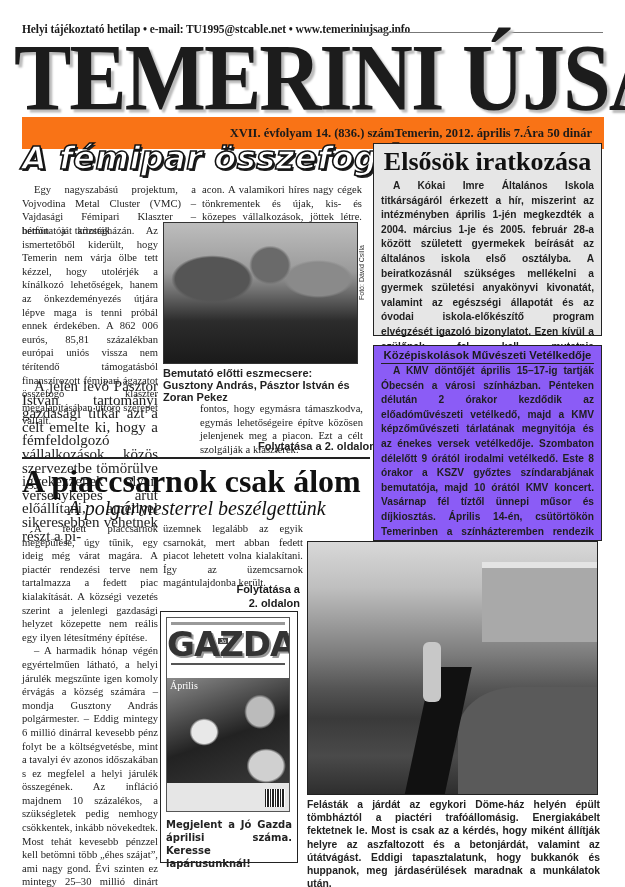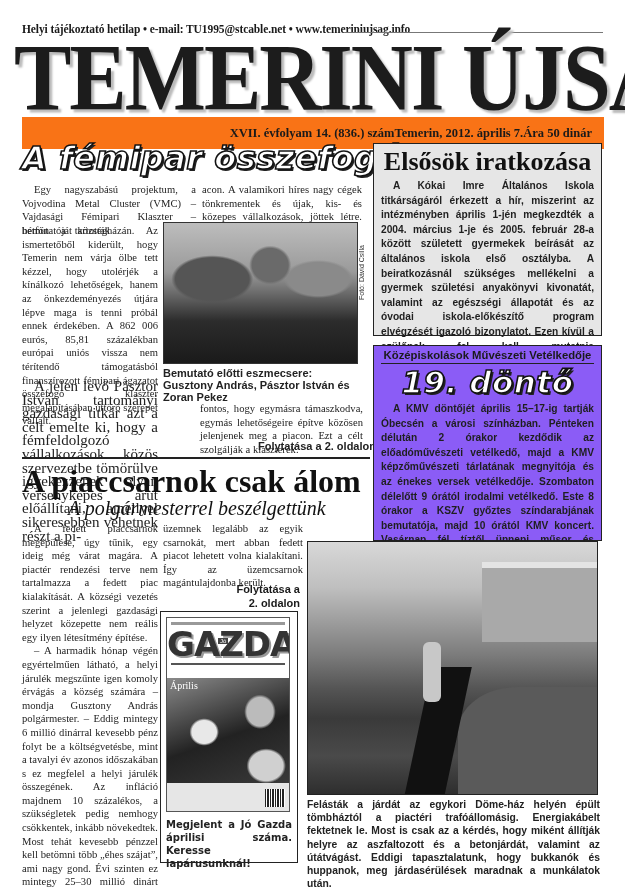--- a/index.html
+++ b/index.html
@@ -114,21 +114,20 @@
 
 <div class="abs box box1">
   <div class="box1-title">Elsősök iratkozása</div>
   <div class="sans-body">
       <p>A Kókai Imre Általános Iskola titkárságáról érkezett a hír, miszerint az intézményben április 1-jén megkezdték a 2004. március 1-je és 2005. február 28-a között született gyermekek beírását az általános iskola első osztályba. A beiratkozásnál szükséges mellékelni a gyermek születési anyakönyvi kivonatát, valamint az egészségi állapotát és az óvodai iskola-előkészítő program elvégzését igazoló bizonylatot. Ezen kívül a szülőnek fel kell mutatnia személyazonossági igazolványát a lakcím megállapítása végett. A gyermekek képességeinek felmérését az iskolapszichológus és a pedagógus végzi az előre megbeszélt időpontban.</p>
     </div>
 </div>
 
 <div class="abs box box2">
   <div class="box2-kicker">Középiskolások Művészeti Vetélkedője</div>
-  <div class="headline-outline box2-title">19. döntő</div>
   <div class="sans-body">
       <p>A KMV döntőjét április 15–17-ig tartják Óbecsén a városi színházban. Pénteken délután 2 órakor kezdődik az előadóművészeti vetélkedő, majd a KMV képzőművészeti tárlatának megnyitója és az énekes versek vetélkedője. Szombaton délelőtt 9 órától irodalmi vetélkedő. Este 8 órakor a KSZV győztes színdarabjának bemutatója, majd 10 órától KMV koncert. Vasárnap fél tíztől ünnepi műsor és díjkiosztás. Április 14-én, csütörtökön Temerinben a színházteremben rendezik meg a népzenei és néptánc vetélkedőt. A műsor eredményhirdetéssel és díjkiosztással zárul.</p>
     </div>
 </div>
 
 <div class="abs h2">A piaccsarnok csak álom</div>
 <div class="abs h2-sub">A polgármesterrel beszélgettünk</div>
 
 <div class="abs serif-body" style="left:22px; top:522px; width:136px;">
   <p>A fedett piaccsarnok megépülése, úgy tűnik, egy ideig még várat magára. A piactér rendezési terve nem tartalmazza a fedett piac kialakítását. A községi vezetés szerint a jelenlegi gazdasági helyzet közepette nem reális egy ilyen létesítmény építése.</p>

